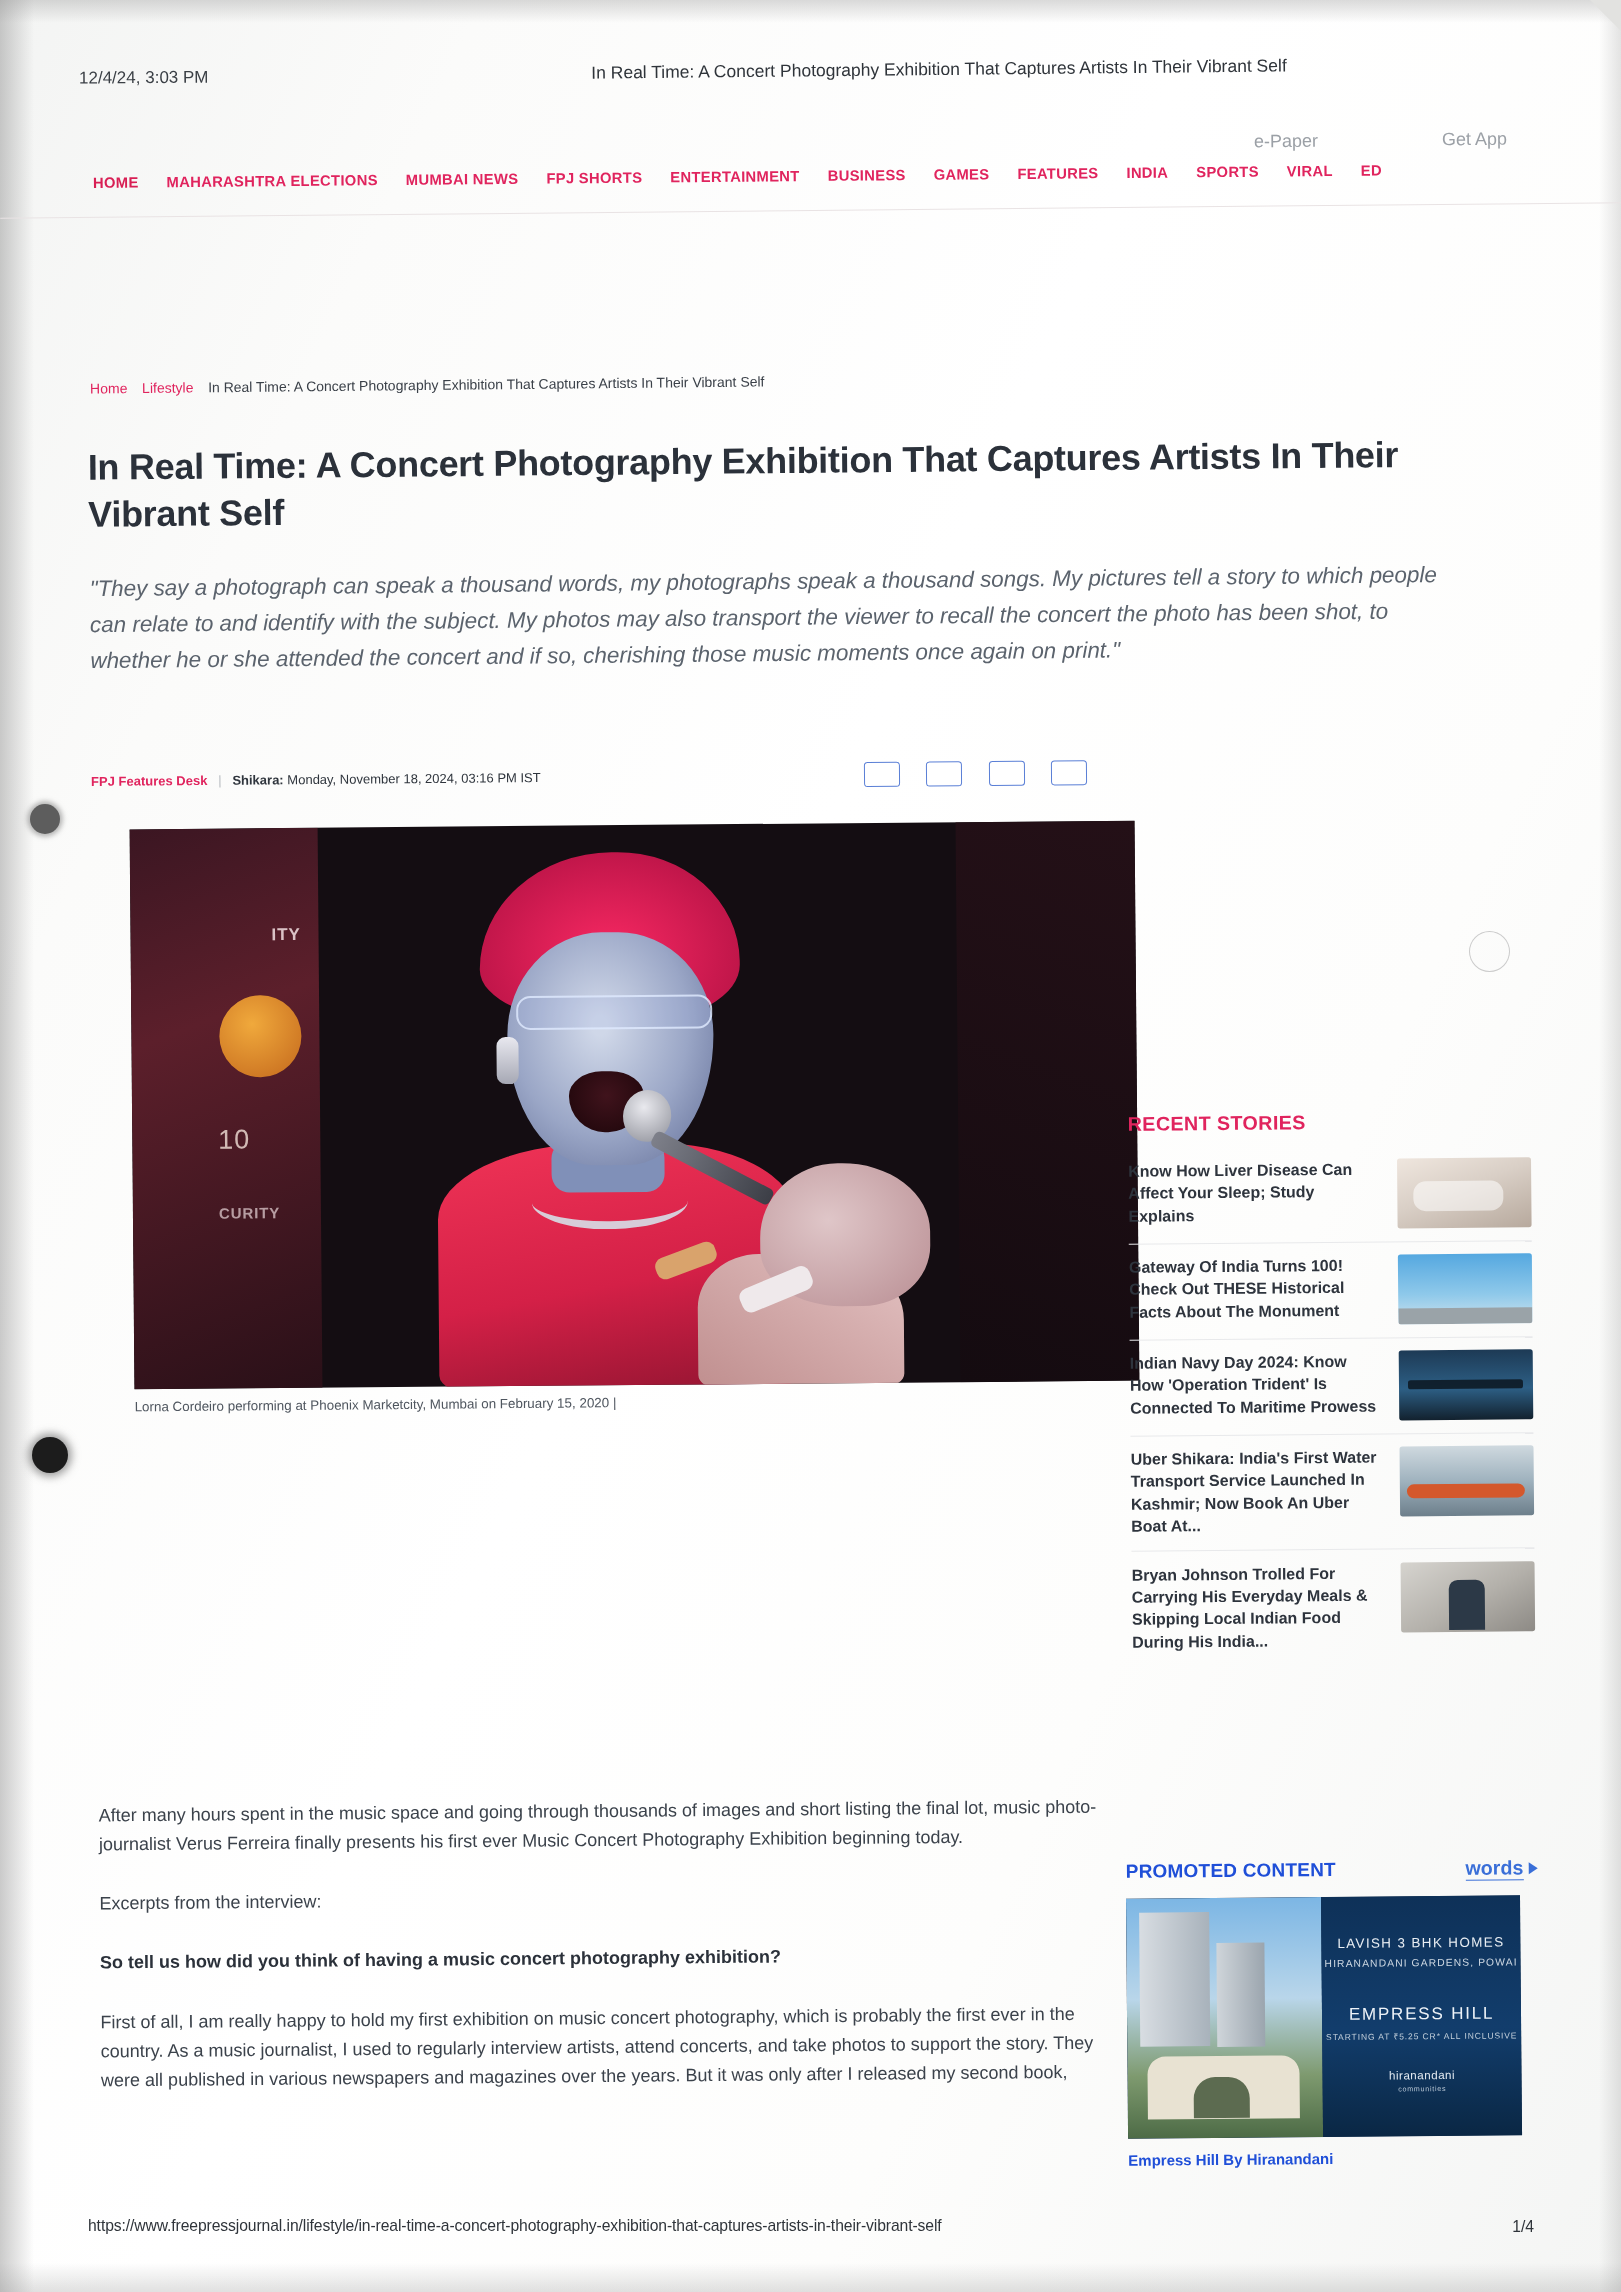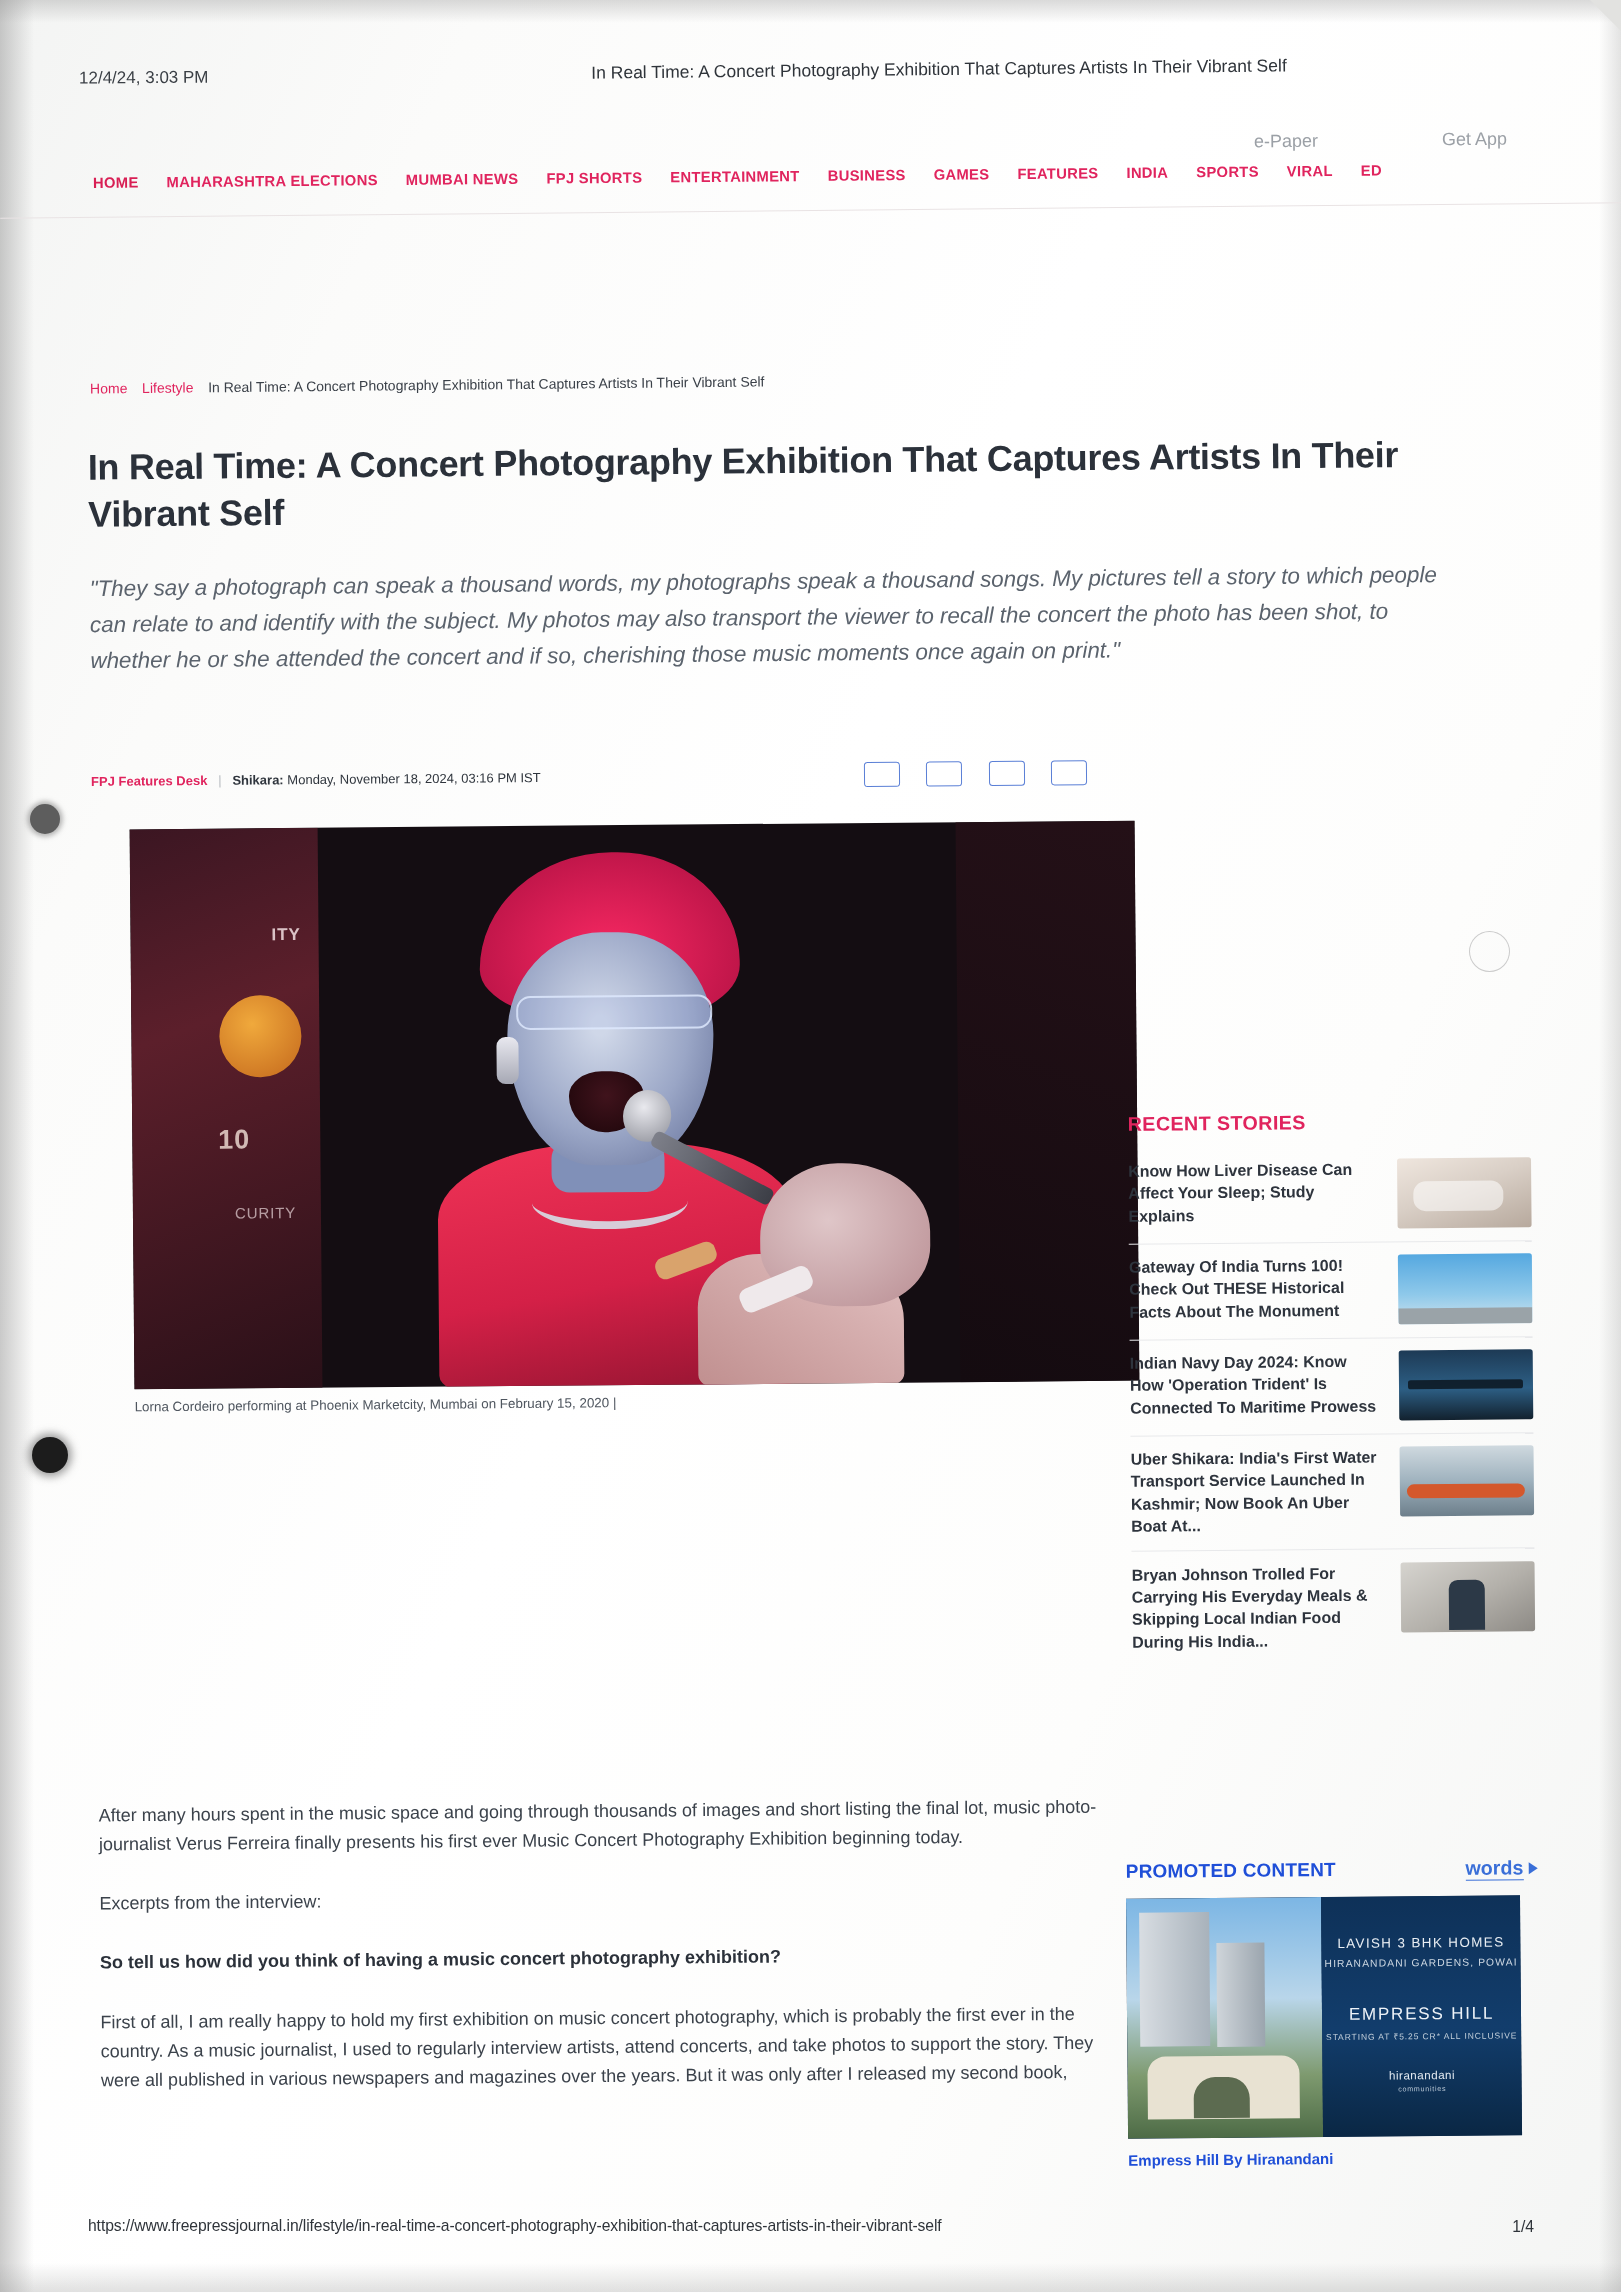--- a/index.html
+++ b/index.html
@@ -249,28 +249,27 @@
     background: radial-gradient(circle at 40% 35%, #f0a93c, #c4681c);
   }
   #hero-text-left {
     position: absolute; left: 99px; top: 97px;
     font-size: 17px; font-weight: 800; color: #f2dfe2; letter-spacing: 0.9px;
     opacity: 0.85;
     margin-left: 42px;
   }
   #hero-text-left2 {
     position: absolute; left: 86px; top: 296px;
-    font-size: 27px; font-weight: 700; color: #f3e2d9; letter-spacing: 0.9px;
+    font-size: 27px; font-weight: 400; color: #f3e2d9; letter-spacing: 0.9px;
     opacity: 0.8;
   }
   #hero-text-left3 {
     position: absolute; left: 86px; top: 376px;
-    font-size: 15px; font-weight: 400; color: #e8d6d9; letter-spacing: 0.9px;
+    font-size: 15px; font-weight: 700; color: #e8d6d9; letter-spacing: 0.9px;
     opacity: 0.7;
-    margin-left: 16px;
   }
   #hero-singer {
     position: absolute; left: 206px; top: 0; width: 627px; height: 560px;
   }
   #singer-hair {
     position: absolute; left: 143px; top: 27px; width: 260px; height: 170px;
     background: radial-gradient(ellipse at 50% 60%, #f0265f 10%, #c1164a 70%, #7d0f33 100%);
     border-radius: 52% 48% 40% 46% / 70% 66% 34% 32%;
   }
   #singer-face {

